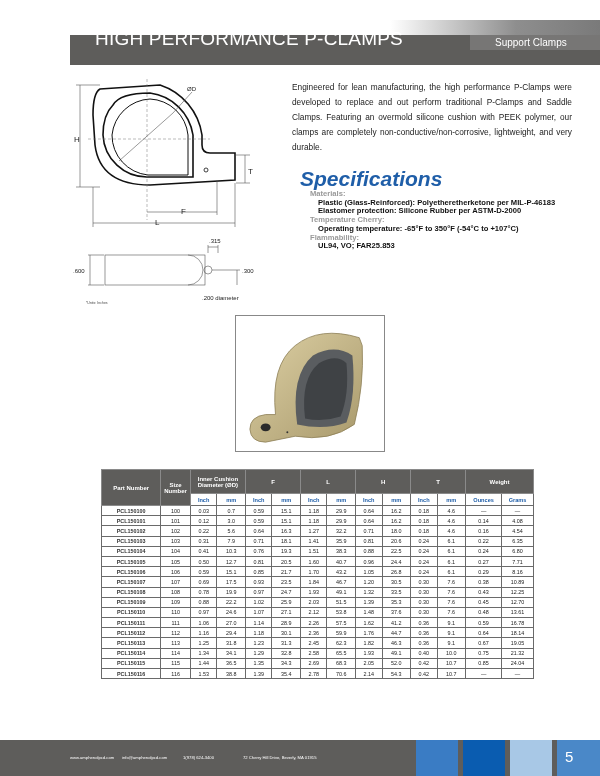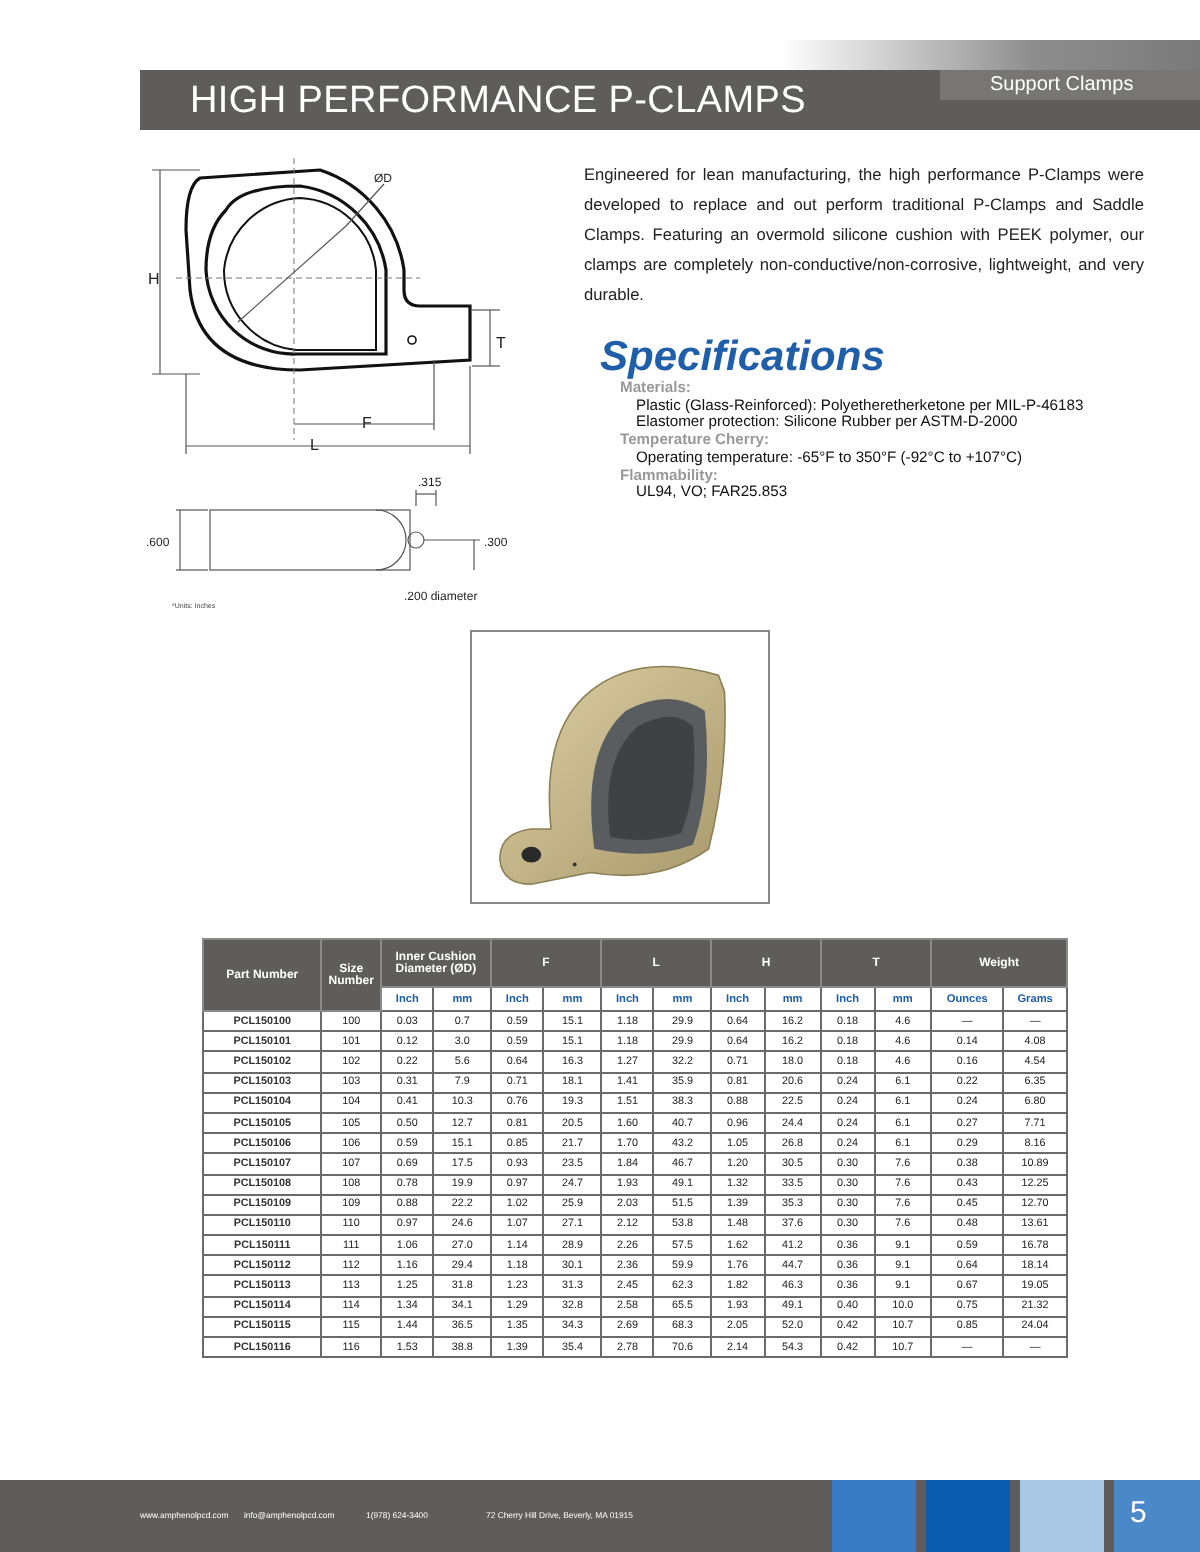--- a/index.html
+++ b/index.html
@@ -4,36 +4,36 @@
   <style>
     * { box-sizing: border-box; margin: 0; padding: 0; }
     html, body { width: 600px; height: 776px; background: #ffffff; overflow: hidden; }
     body { position: relative; font-family: "Liberation Sans", sans-serif; color: #222; }
 
     
     .hdr-gradient { position: absolute; left: 390px; top: 20px; width: 210px; height: 15px;
       background: linear-gradient(to right, rgba(255,255,255,1), #8e8e8e 60%, #7a7a7a); }
     .hdr-bar { position: absolute; left: 70px; top: 35px; width: 530px; height: 30px; background: #5e5d5b; }
     .hdr-bar-strip { position: absolute; left: 470px; top: 35px; width: 130px; height: 15px; background: #777675; }
-    .hdr-title { position: absolute; left: 95px; top: 40px; font-size: 19px; color: #ffffff; letter-spacing: 0.2px; }
+    .hdr-title { position: absolute; left: 95px; top: 28px; font-size: 19px; color: #ffffff; letter-spacing: 0.2px; }
     .hdr-section { position: absolute; left: 495px; top: 37px; font-size: 10px; color: #ffffff; }
 
     
     .diagram { position: absolute; left: 60px; top: 75px; width: 225px; height: 240px; }
     .diagram svg { width: 100%; height: 100%; }
     .units-note { position: absolute; left: 86px; top: 301px; font-size: 3.5px; color: #444; }
 
     
     .intro { position: absolute; left: 292px; top: 80px; width: 280px; font-size: 8.3px; line-height: 15px; color: #222; text-align: justify; }
 
     
     .spec-title { position: absolute; left: 300px; top: 167px; font-size: 21px; font-weight: bold; font-style: italic; color: #1f5ea8; }
     .specs { position: absolute; left: 300px; top: 190px; font-size: 7.6px; line-height: 8.7px; }
     .spec-label { color: #999; font-weight: bold; padding-left: 10px; }
-    .spec-line { color: #111; padding-left: 18px; }
+    .spec-line { color: #111; padding-left: 18px; font-weight: bold; }
 
     
     .photo-frame { position: absolute; left: 235px; top: 315px; width: 150px; height: 137px; border: 1px solid #888; background: #fff; }
     .photo-frame svg { width: 100%; height: 100%; }
 
     
     .spec-table { position: absolute; left: 101px; top: 469px; width: 433px; border-collapse: collapse; table-layout: fixed; font-size: 5.4px; }
     .spec-table th, .spec-table td { border: 1px solid #6a6a6a; text-align: center; }
     .spec-table th.dark { background: #5e5d5b; color: #fff; font-weight: bold; font-size: 6px; border-color: #8a8a8a; }
     .spec-table th.unit { background: #fff; color: #1f5ea8; font-weight: bold; font-size: 5.6px; height: 12px; }
@@ -117,21 +117,21 @@
 <div class="units-note">*Units: Inches</div>
 
 <p class="intro">Engineered for lean manufacturing, the high performance P-Clamps were developed to replace and out perform traditional P-Clamps and Saddle Clamps. Featuring an overmold silicone cushion with PEEK polymer, our clamps are completely non-conductive/non-corrosive, lightweight, and very durable.</p>
 
 <div class="spec-title">Specifications</div>
 <div class="specs">
   <div class="spec-label">Materials:</div>
   <div class="spec-line">Plastic (Glass-Reinforced): Polyetheretherketone per MIL-P-46183</div>
   <div class="spec-line">Elastomer protection: Silicone Rubber per ASTM-D-2000</div>
   <div class="spec-label">Temperature Cherry:</div>
-  <div class="spec-line">Operating temperature: -65°F to 350°F (-92°C to +107°C)</div>
+  <div class="spec-line">Operating temperature: -65°F to 350°F (-54°C to +107°C)</div>
   <div class="spec-label">Flammability:</div>
   <div class="spec-line">UL94, VO; FAR25.853</div>
 </div>
 
 <div class="photo-frame">
   <svg viewBox="0 0 150 137" xmlns="http://www.w3.org/2000/svg">
     <defs>
       <linearGradient id="bodyg" x1="0" y1="0" x2="1" y2="1">
         <stop offset="0" stop-color="#ddd0a4"></stop>
         <stop offset="1" stop-color="#a8996c"></stop>

